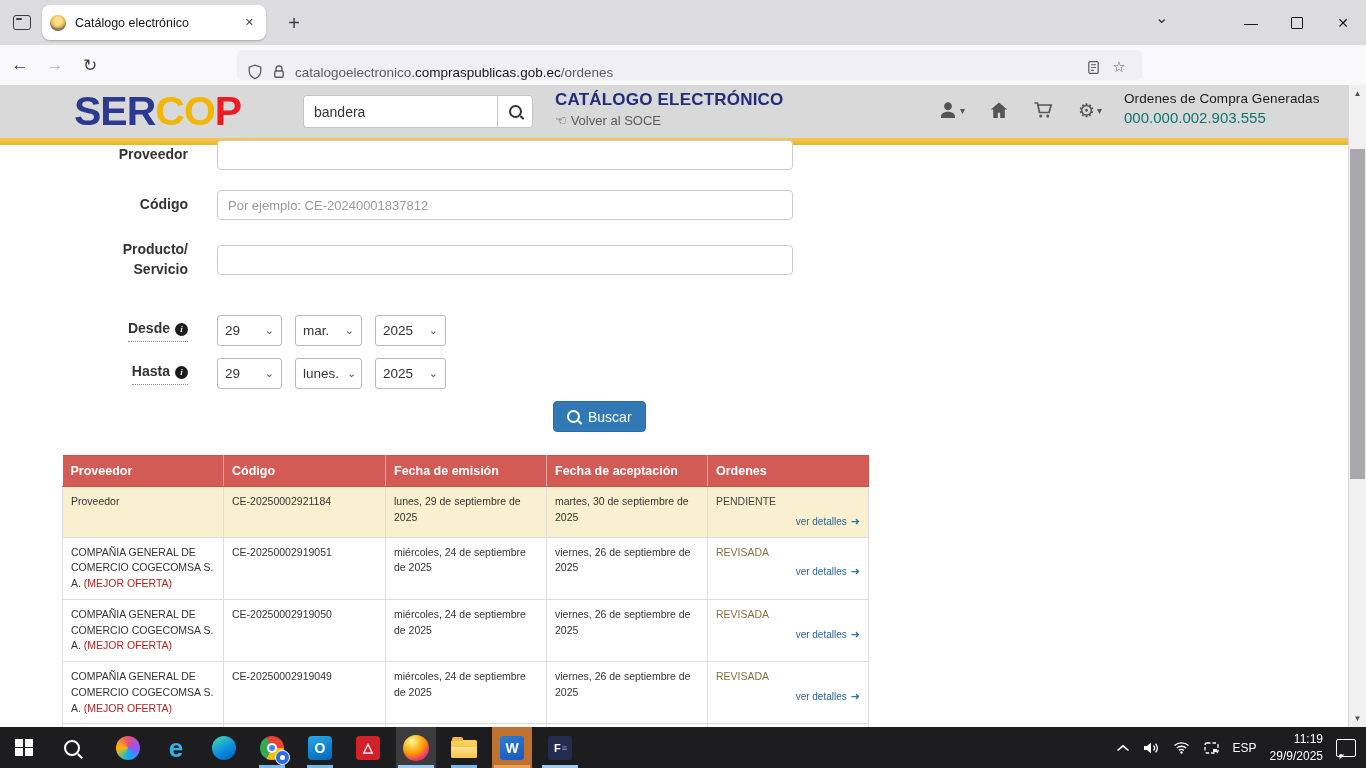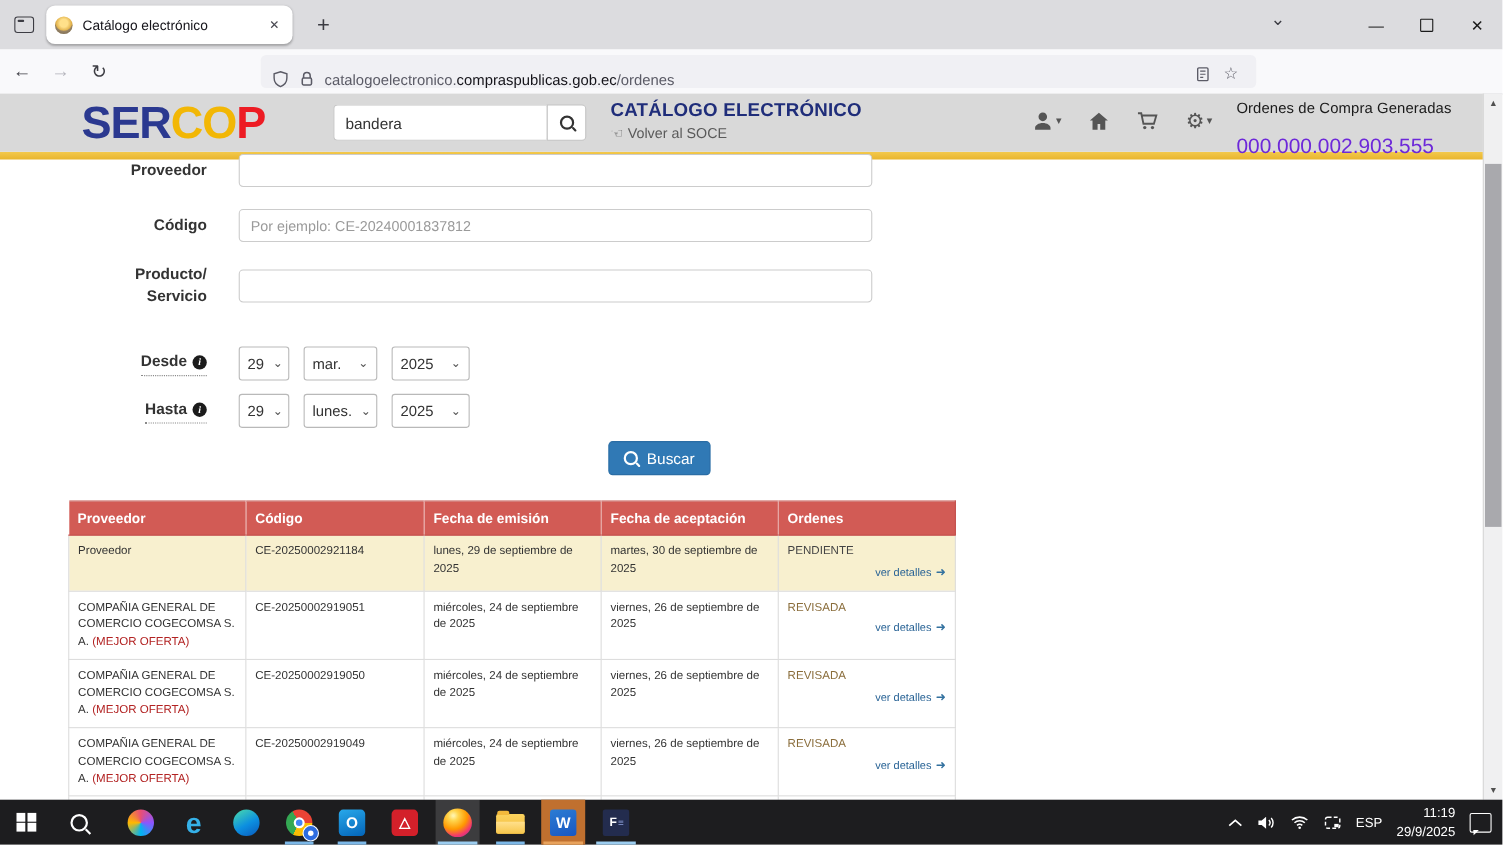--- a/index.html
+++ b/index.html
@@ -51,39 +51,39 @@
   .mag::after{content:"";position:absolute;width:2px;height:5px;background:currentColor;transform:rotate(-45deg);right:-3px;bottom:-4px;border-radius:1px}
   .htitle{position:absolute;left:555px;top:5px}
   .htitle .t1{font-size:17px;font-weight:800;color:#1f2d7a;letter-spacing:.2px}
   .htitle .t2{font-size:13px;color:#5a5a5a;margin-top:3px;display:flex;align-items:center;gap:4px}
   .hicons{position:absolute;left:938px;top:15px;display:flex;align-items:center}
   .hic{display:flex;align-items:center;margin-right:24px;color:#555}
   .caret{font-size:10px;color:#555;margin-left:2px}
   .gear-g{font-size:19px;line-height:19px;color:#555}
   .orders{position:absolute;left:1124px;top:6px;width:220px}
   .orders .o1{font-size:13.5px;font-weight:normal;color:#1a1a1a;letter-spacing:.1px}
-  .orders .o2{font-size:19px;color:#6d28d9;margin-top:17px}
+  .orders .o2{font-size:15px;color:#0f766e;margin-top:3px}
   .yellow-bar{height:7px;background:linear-gradient(#f3c94d,#e8b52e)}
   
   .content{position:relative;padding-top:0}
   .frow{display:flex;align-items:center;margin-bottom:20px}
   .frow1{margin-top:-5px;margin-bottom:20px}
   .flabel{width:188px;text-align:right;font-size:14px;font-weight:bold;color:#333;line-height:1.4;flex:0 0 188px}
   .ffield{margin-left:29px}
   .finput{width:576px;height:30px;box-sizing:border-box;border:1px solid #ccc;border-radius:4px;padding:0 10px;
        font-size:13px;color:#555;outline:none;font-family:inherit}
   .finput::placeholder{color:#9a9a9a}
   .tt{border-bottom:1px dotted #8a8a8a;padding-bottom:2px;display:inline-flex;align-items:center;gap:5px}
   .info-ic{width:13px;height:13px;border-radius:50%;background:#1b1b1b;color:#fff;display:inline-flex;align-items:center;
        justify-content:center;font:italic bold 9px "Liberation Serif",serif}
   .daterow{margin-bottom:12px}
   .fselect{height:31px;box-sizing:border-box;border:1px solid #b9b9b9;border-radius:3px;background:#fff;display:flex;
        align-items:center;justify-content:space-between;padding:0 7px;font-size:13.5px;color:#333;margin-right:13px}
   .sel-caret{font-size:11px;color:#555;margin-left:8px}
-  .w-day{width:46px}.w-mon{width:67px}.w-yr{width:71px}
+  .w-day{width:65px}.w-mon{width:67px}.w-yr{width:71px}
   .buscar-row{margin-left:553px;margin-top:8px}
   .btn-buscar{display:inline-flex;align-items:center;gap:8px;background:#3079b5;color:#fff;border:1px solid #2a6da5;
        border-radius:4px;height:31px;padding:0 13px;font-size:14px;font-family:inherit}
   
   .rtable{margin:23px 0 0 62px;width:806px;border-collapse:collapse;table-layout:fixed}
   .rtable th{background:#d25b55;color:#fff;font-size:12.5px;font-weight:bold;text-align:left;padding:8px 8px;
        border-right:1px solid rgba(255,255,255,.45);border-top:1px solid #c4524d;border-bottom:1px solid #c4524d}
   .rtable th:last-child{border-right:1px solid #c4524d}
   .rtable td{font-size:10.5px;color:#333;padding:7px 8px;border:1px solid #ddd;vertical-align:top;line-height:1.5}
   .rtable tr.hl td{background:#f8f0cf}

